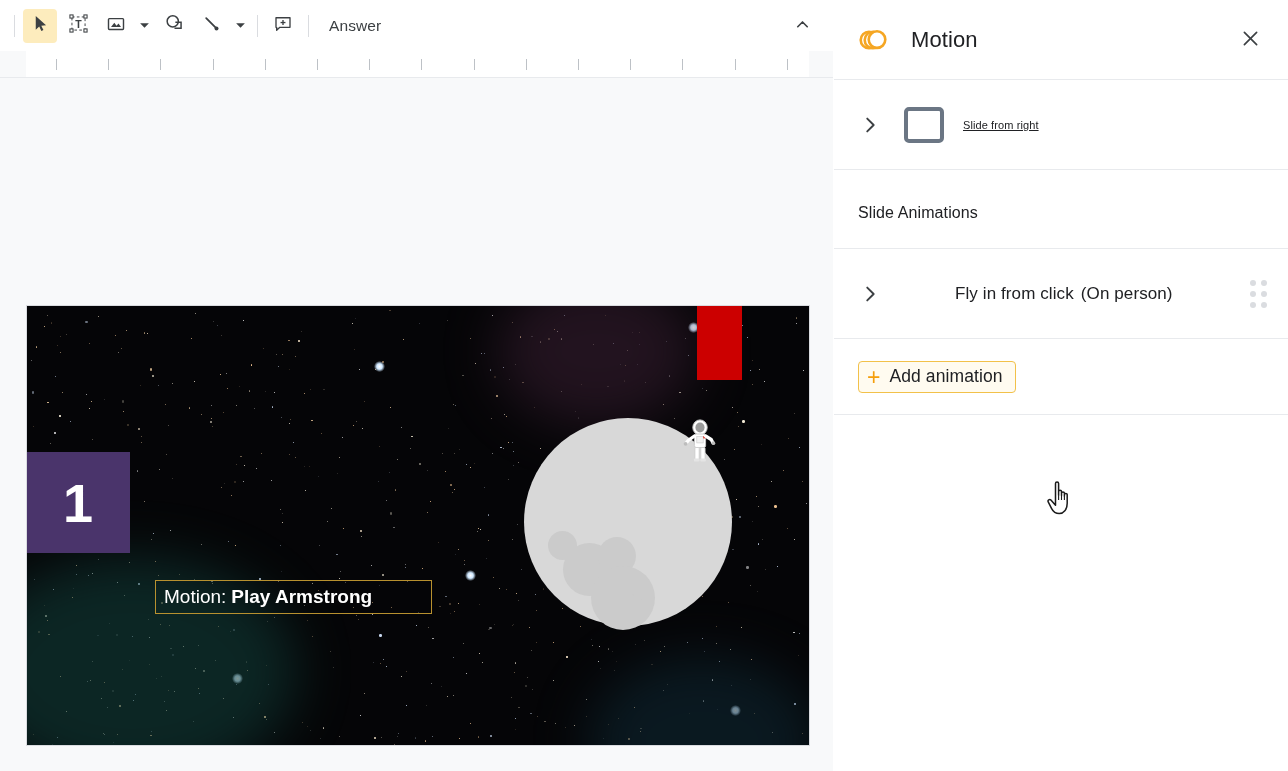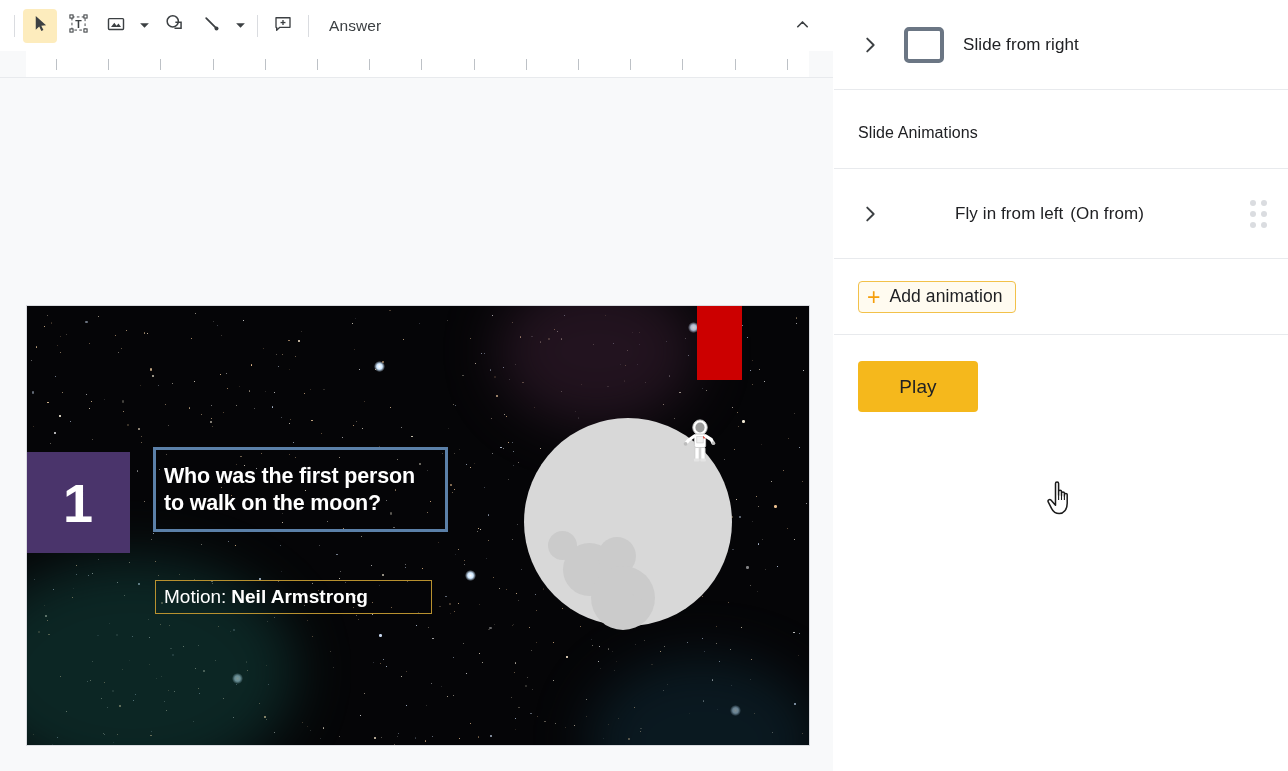--- a/index.html
+++ b/index.html
@@ -172,22 +172,23 @@
     width: 24px; height: 24px; color: #3c4043;
     display: flex; align-items: center; justify-content: center;
     flex: 0 0 auto;
   }
   .transition-thumb {
     width: 40px; height: 36px; margin-left: 22px;
     border: 4px solid #6b7684; border-radius: 5px;
     background: #ffffff; flex: 0 0 auto;
   }
   .row-label {
-    font-size: 17px; color: #202124; margin-left: 19px;
+    font-size: 11px; color: #202124; margin-left: 19px;
     letter-spacing: .1px;
+    text-decoration: underline;
   }
   .anim-label {
     font-size: 17px; color: #202124; margin-left: 73px;
     letter-spacing: .1px;
   }
   .anim-label .trigger { margin-left: 7px; }
   .drag-handle {
     margin-left: auto; margin-right: 21px;
     display: grid; grid-template-columns: repeat(2, 6px);
     grid-gap: 5px; flex: 0 0 auto;
@@ -992,37 +993,49 @@
             <rect x="18.8" y="28.5" width="4.3" height="12" rx="1" fill="#ffffff" stroke="#c9c9c9" stroke-width="0.8"></rect>
             <rect x="11.9" y="39.6" width="5.6" height="3" rx="1" fill="#e4e4e4"></rect>
             <rect x="18.3" y="39.6" width="5.6" height="3" rx="1" fill="#e4e4e4"></rect>
           </svg>
         </div>
 
         <div class="num-box" style="left:0px; top:146px; width:103px; height:101px;">
           <span>1</span>
         </div>
 
-        <div class="q-box" style="left:126px; top:141px; width:295px; height:85px;">
-          <span>
-            <span>Who was the first person</span><br>
-            <span>to walk on the moon?</span>
-          </span>
-        </div>
 
         <div class="a-box" style="left:128px; top:274px; width:277px; height:34px;">
           <span class="a-label">Motion:</span>
-          <span class="a-value">Neil Armstrong</span>
+          <span class="a-value">Play Armstrong</span>
         </div>
       </div>
     </div>
   </div>
 
   <div id="panel">
 
+    <div id="panel-header">
+      <span id="motion-icon">
+        <svg width="36" height="36" viewBox="0 0 36 36">
+          <circle cx="13" cy="18" r="8.3" fill="none" stroke="#f5a623" stroke-width="2.6"></circle>
+          <circle cx="17" cy="18" r="8.3" fill="none" stroke="#f5a623" stroke-width="2.6"></circle>
+          <circle cx="21" cy="17.6" r="8.3" fill="#ffffff" stroke="#f5a623" stroke-width="2.6"></circle>
+        </svg>
+      </span>
+      <div id="panel-title">Motion</div>
+      <div id="panel-close">
+        <span>
+          <svg width="21" height="21" viewBox="0 0 24 24">
+            <line x1="5" y1="5" x2="19" y2="19" stroke="#3c4043" stroke-width="1.9" stroke-linecap="round"></line>
+            <line x1="19" y1="5" x2="5" y2="19" stroke="#3c4043" stroke-width="1.9" stroke-linecap="round"></line>
+          </svg>
+        </span>
+      </div>
+    </div>
 
 
     <div class="row">
       <span class="chev">
         <svg width="22" height="22" viewBox="0 0 24 24">
             <path d="M9 5 L16 12 L9 19" fill="none" stroke="#3c4043" stroke-width="2.1" stroke-linecap="round" stroke-linejoin="round"></path>
           </svg>
       </span>
       <span class="transition-thumb"></span>
       <span class="row-label">Slide from right</span>
@@ -1032,42 +1045,39 @@
       <div class="sec-title">Slide Animations</div>
     </div>
 
     <div class="row">
       <span class="chev">
         <svg width="22" height="22" viewBox="0 0 24 24">
             <path d="M9 5 L16 12 L9 19" fill="none" stroke="#3c4043" stroke-width="2.1" stroke-linecap="round" stroke-linejoin="round"></path>
           </svg>
       </span>
       <span class="anim-label">
-        <span>Fly in from left</span><span class="trigger">(On from)</span>
+        <span>Fly in from click</span><span class="trigger">(On person)</span>
       </span>
       <span class="drag-handle">
         <i></i>
           <i></i>
         <i></i>
           <i></i>
         <i></i>
           <i></i>
       </span>
     </div>
 
     <div class="add-row">
       <div id="add-animation">
         <span class="plus">+</span>
         <span class="txt">Add animation</span>
       </div>
     </div>
 
-    <div id="play-wrap">
-      <button id="play-btn">Play</button>
-    </div>
   </div>
 
   <div id="cursor">
     <svg width="30" height="40" viewBox="0 0 30 40">
       <path d="M10.5 19 L10.5 5.6 C10.5 3.6 13.6 3.6 13.6 5.6 L13.6 17.2 L13.6 13.6 C13.6 11.9 16.5 11.9 16.5 13.6 L16.5 17.6 L16.5 15.1 C16.5 13.5 19.4 13.5 19.4 15.1 L19.4 18.2 L19.4 16.6 C19.4 15.1 22.2 15.1 22.2 16.6 L22.2 25.2 C22.2 31.6 18.6 35.6 14.2 35.6 C10.4 35.6 8 33.3 6.5 30.3 L3.2 23.8 C2.4 22.2 4.6 20.6 5.9 22.1 L10.5 27.2 Z" fill="#ffffff" stroke="#1a1a1a" stroke-width="1.5" stroke-linejoin="round"></path>
       <line x1="13.6" y1="17.4" x2="13.6" y2="22" stroke="#1a1a1a" stroke-width="1.1"></line>
       <line x1="16.5" y1="17.8" x2="16.5" y2="22" stroke="#1a1a1a" stroke-width="1.1"></line>
       <line x1="19.4" y1="18.4" x2="19.4" y2="22" stroke="#1a1a1a" stroke-width="1.1"></line>
     </svg>
   </div>

